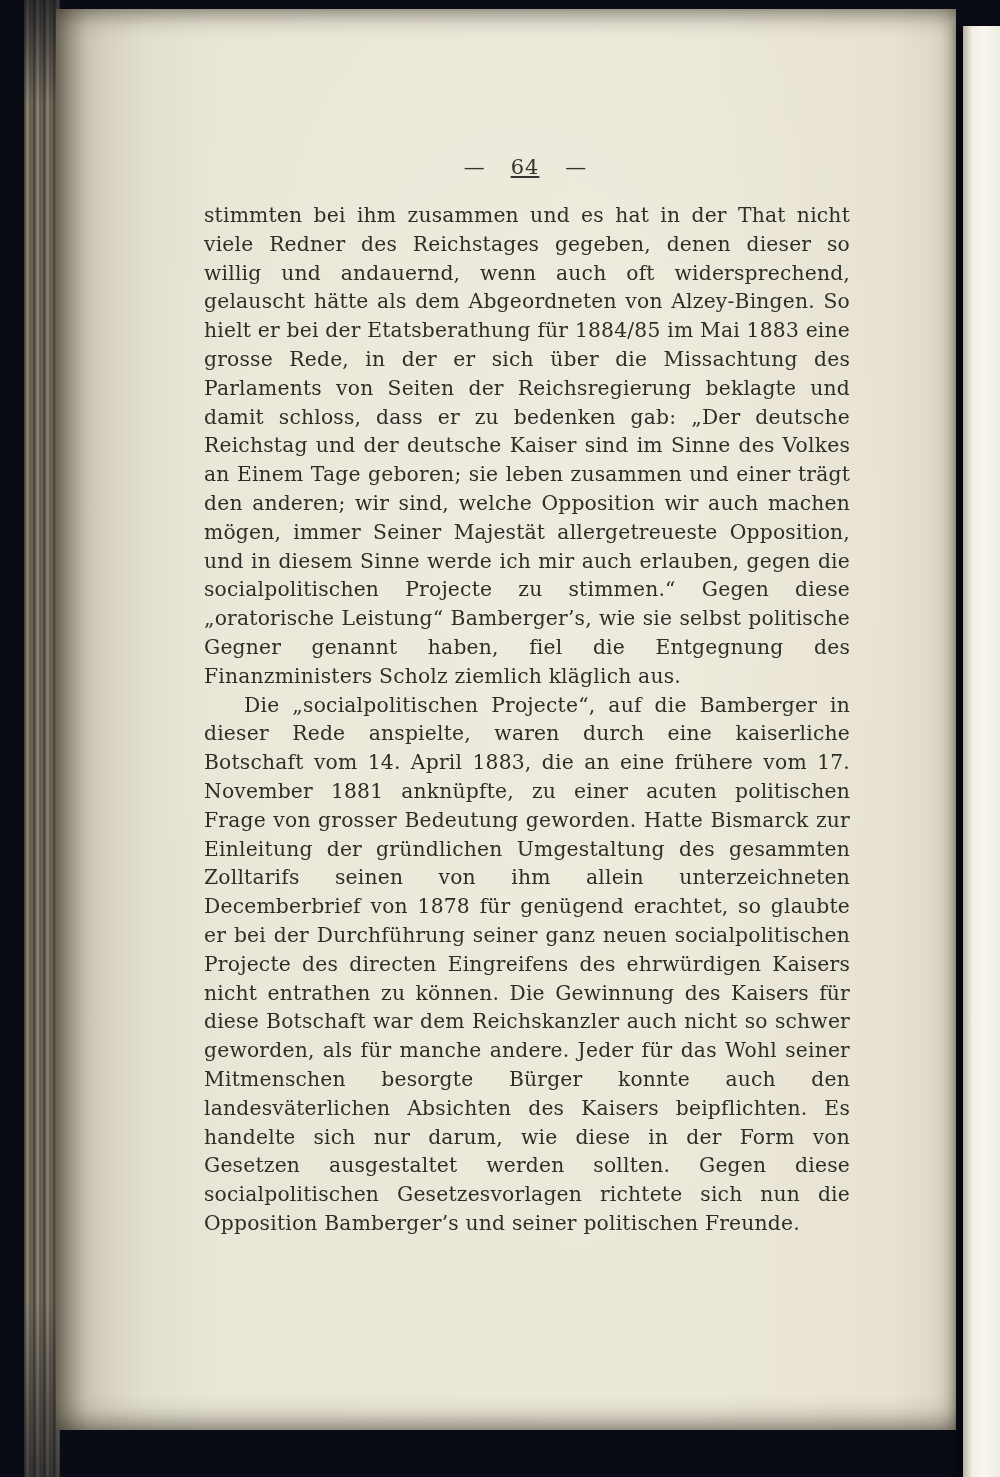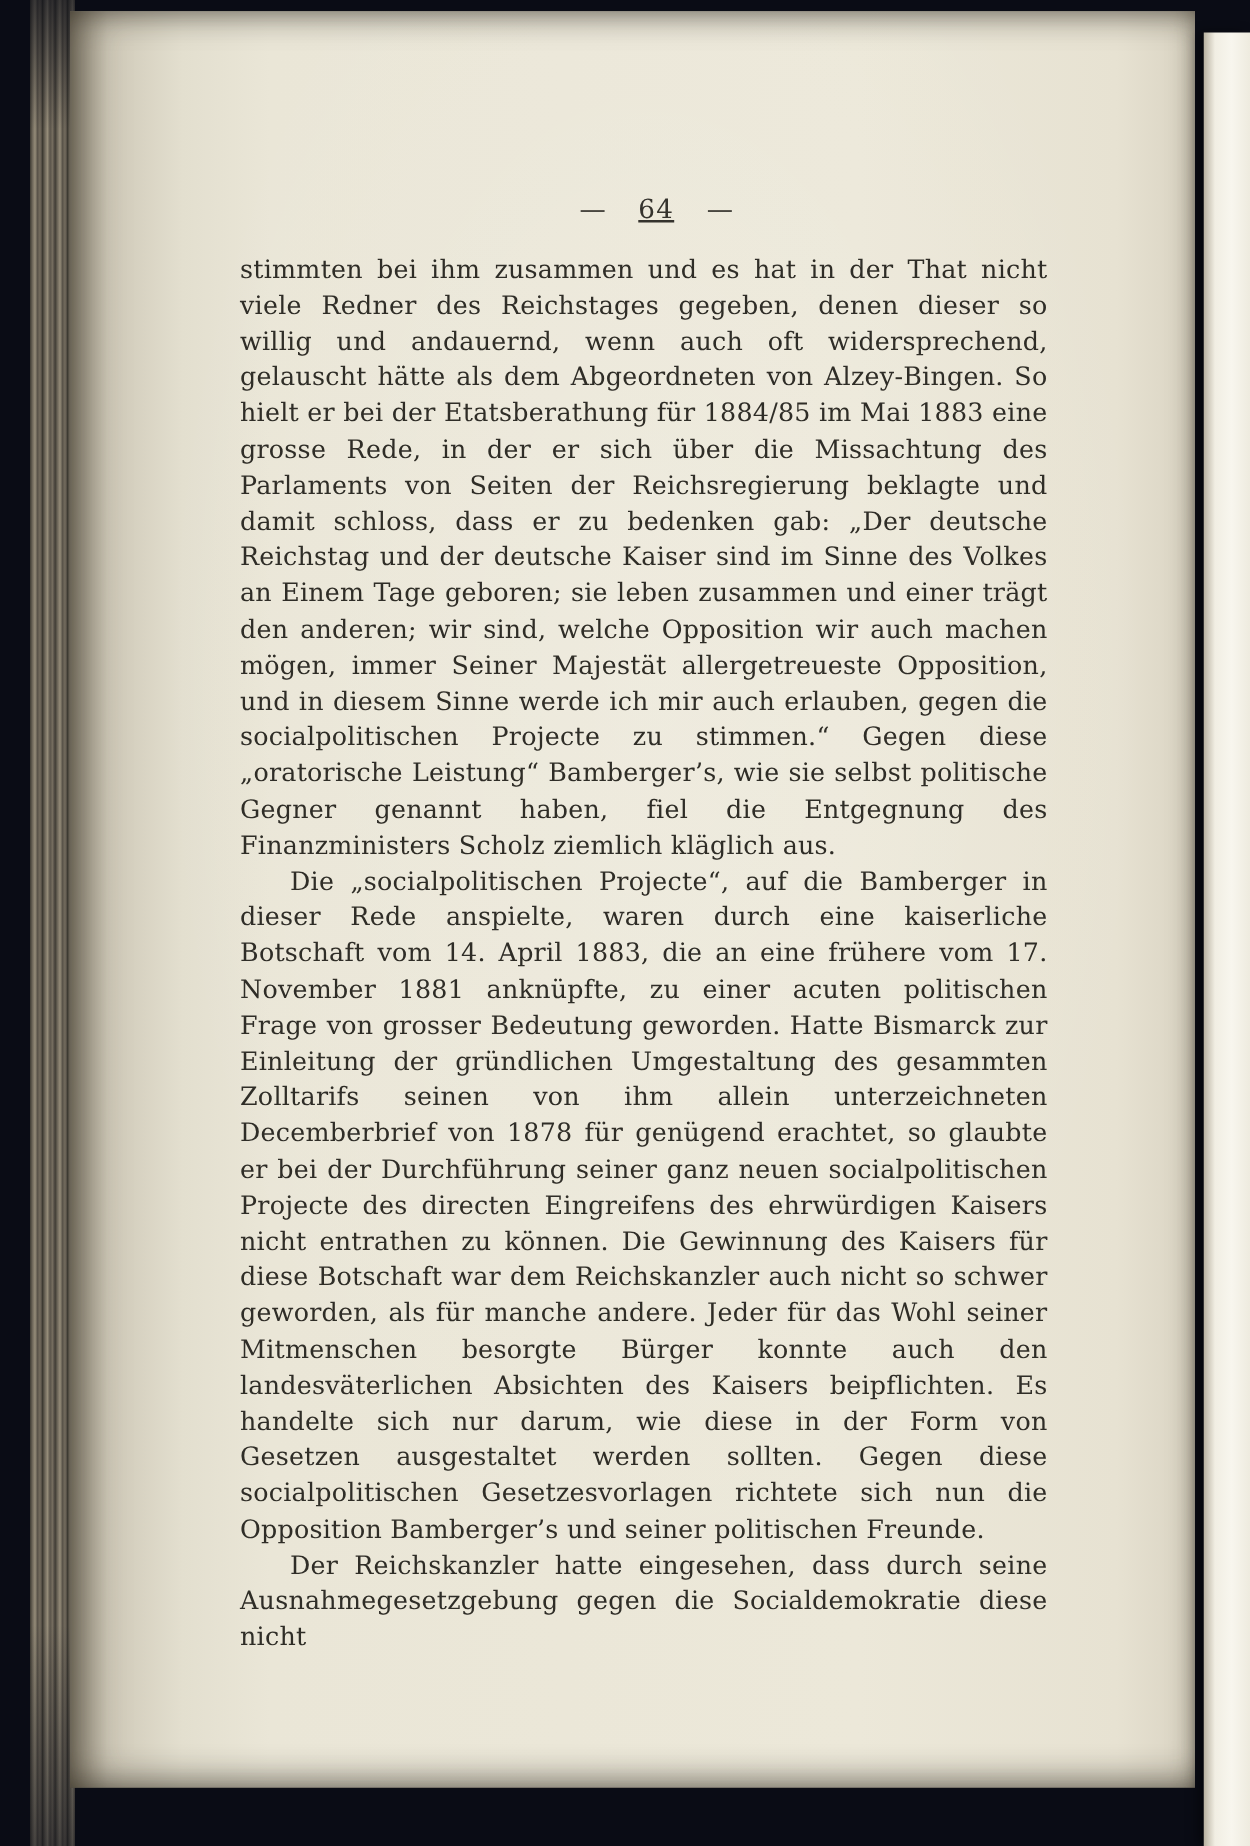--- a/index.html
+++ b/index.html
@@ -73,21 +73,21 @@
     gap: 26px;
     font-size: 21px;
     color: #35332d;
   }
   .page-number {
     letter-spacing: 1px;
     text-decoration: underline;
   }
   .text-block {
     position: absolute;
-    left: 136px;
+    left: 148px;
     top: 192px;
     width: 646px;
     font-size: 20.3px;
     line-height: 28.8px;
     text-align: justify;
     color: #2f2d27;
     letter-spacing: .2px;
     hyphens: auto;
     -webkit-hyphens: auto;
   }
@@ -110,20 +110,19 @@
 
     <div class="page-header">
       <span>—</span>
       <span class="page-number">64</span>
       <span>—</span>
     </div>
 
     <div class="text-block" lang="de">
       <p class="first">stimmten bei ihm zusammen und es hat in der That nicht viele Redner des Reichstages gegeben, denen dieser so willig und andauernd, wenn auch oft widersprechend, gelauscht hätte als dem Abgeordneten von Alzey-Bingen. So hielt er bei der Etatsberathung für 1884/85 im Mai 1883 eine grosse Rede, in der er sich über die Missachtung des Parlaments von Seiten der Reichsregierung beklagte und damit schloss, dass er zu bedenken gab: „Der deutsche Reichstag und der deutsche Kaiser sind im Sinne des Volkes an Einem Tage geboren; sie leben zusammen und einer trägt den anderen; wir sind, welche Opposition wir auch machen mögen, immer Seiner Majestät allergetreueste Opposition, und in diesem Sinne werde ich mir auch erlauben, gegen die socialpolitischen Projecte zu stimmen.“ Gegen diese „oratorische Leistung“ Bamberger’s, wie sie selbst politische Gegner genannt haben, fiel die Entgegnung des Finanzministers Scholz ziemlich kläglich aus.</p>
       <p>Die „socialpolitischen Projecte“, auf die Bamberger in dieser Rede anspielte, waren durch eine kaiserliche Botschaft vom 14. April 1883, die an eine frühere vom 17. November 1881 anknüpfte, zu einer acuten politischen Frage von grosser Bedeutung geworden. Hatte Bismarck zur Einleitung der gründlichen Umgestaltung des gesammten Zolltarifs seinen von ihm allein unterzeichneten Decemberbrief von 1878 für genügend erachtet, so glaubte er bei der Durchführung seiner ganz neuen socialpolitischen Projecte des directen Eingreifens des ehrwürdigen Kaisers nicht entrathen zu können. Die Gewinnung des Kaisers für diese Botschaft war dem Reichskanzler auch nicht so schwer geworden, als für manche andere. Jeder für das Wohl seiner Mitmenschen besorgte Bürger konnte auch den landesväterlichen Absichten des Kaisers beipflichten. Es handelte sich nur darum, wie diese in der Form von Gesetzen ausgestaltet werden sollten. Gegen diese socialpolitischen Gesetzesvorlagen richtete sich nun die Opposition Bamberger’s und seiner politischen Freunde.</p>
-      <p>Der Reichskanzler hatte eingesehen, dass durch seine Ausnahmegesetzgebung gegen die Socialdemokratie diese nicht</p>
     </div>
 
   </div>
 
   <div class="next-page-edge"></div>
 
 </div>
 
 </body></html>

